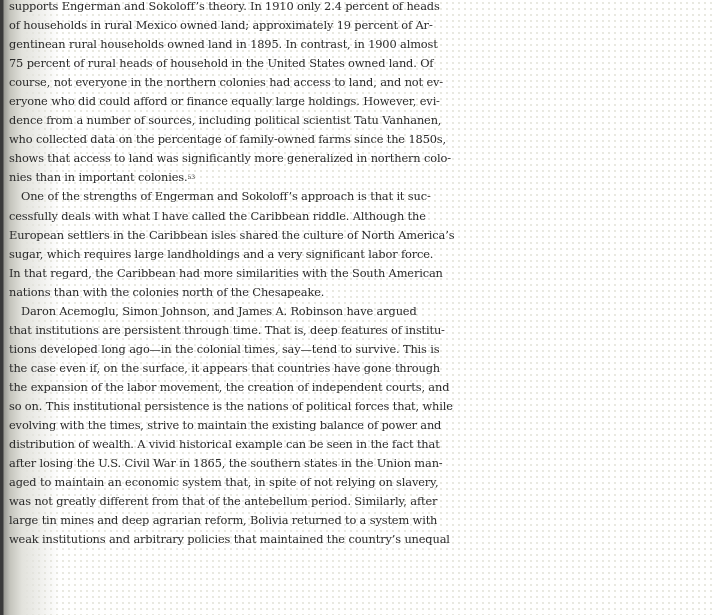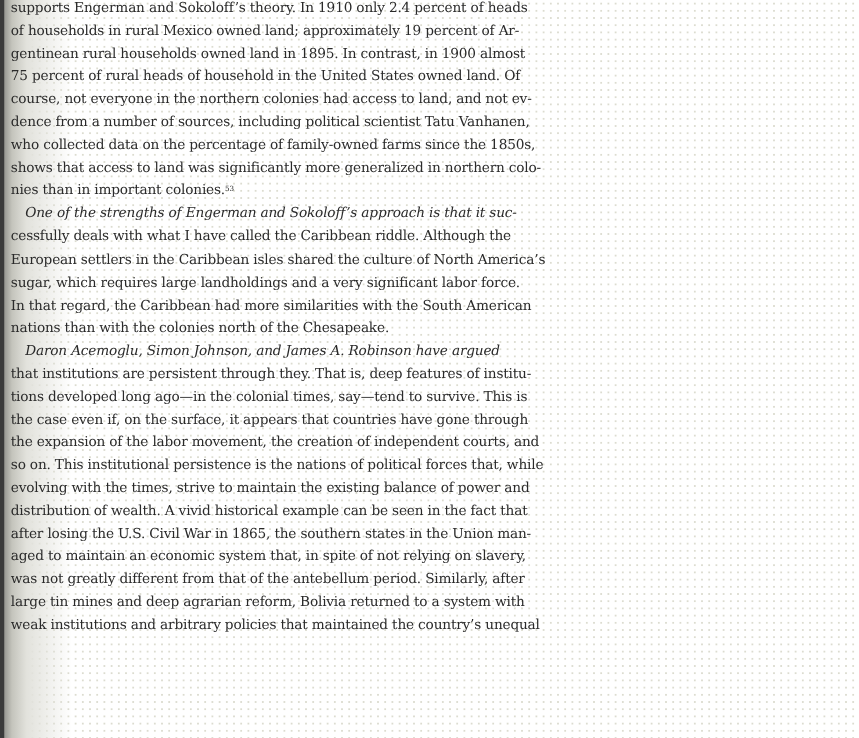--- a/index.html
+++ b/index.html
@@ -18,53 +18,54 @@
     position: absolute; left: 9px; top: 0; width: 356px; z-index: 1;
     font-family: "DejaVu Serif", "Liberation Serif", serif;
     font-size: 11.4px; line-height: 19.05px; color: #2a2a2a;
     letter-spacing: -0.15px;
   }
   .line {
     display: block; white-space: nowrap; text-align: justify;
     text-align-last: justify; height: 19.05px; overflow: visible;
   }
   .line.last { text-align-last: left; }
-  .line.indent { padding-left: 12px; font-style: italic; }
+  .line.indent { padding-left: 12px; }
   sup { font-size: 6px; vertical-align: top; position: relative; top: -1px; }
   .wrap { padding-top: 0px; margin-top: -3px; }
 </style>
 </head>
 <body>
 
 <div class="spine"></div>
 
 <div class="page">
   <div class="wrap" id="page-body">
       <div>
         <span class="line">supports Engerman and Sokoloff’s theory. In 1910 only 2.4 percent of heads</span>
         <span class="line">of households in rural Mexico owned land; approximately 19 percent of Ar-</span>
         <span class="line">gentinean rural households owned land in 1895. In contrast, in 1900 almost</span>
         <span class="line">75 percent of rural heads of household in the United States owned land. Of</span>
         <span class="line">course, not everyone in the northern colonies had access to land, and not ev-</span>
+        <span class="line">eryone who did could afford or finance equally large holdings. However, evi-</span>
         <span class="line">dence from a number of sources, including political scientist Tatu Vanhanen,</span>
         <span class="line">who collected data on the percentage of family-owned farms since the 1850s,</span>
         <span class="line">shows that access to land was significantly more generalized in northern colo-</span>
         <span class="line last"><span>nies than in important colonies.</span><sup>53</sup></span>
       </div>
       <div>
         <span class="line indent">One of the strengths of Engerman and Sokoloff’s approach is that it suc-</span>
         <span class="line">cessfully deals with what I have called the Caribbean riddle. Although the</span>
         <span class="line">European settlers in the Caribbean isles shared the culture of North America’s</span>
         <span class="line">sugar, which requires large landholdings and a very significant labor force.</span>
         <span class="line">In that regard, the Caribbean had more similarities with the South American</span>
         <span class="line last">nations than with the colonies north of the Chesapeake.</span>
       </div>
       <div>
         <span class="line indent">Daron Acemoglu, Simon Johnson, and James A. Robinson have argued</span>
-        <span class="line">that institutions are persistent through they. That is, deep features of institu-</span>
+        <span class="line">that institutions are persistent through time. That is, deep features of institu-</span>
         <span class="line">tions developed long ago—in the colonial times, say—tend to survive. This is</span>
         <span class="line">the case even if, on the surface, it appears that countries have gone through</span>
         <span class="line">the expansion of the labor movement, the creation of independent courts, and</span>
         <span class="line">so on. This institutional persistence is the nations of political forces that, while</span>
         <span class="line">evolving with the times, strive to maintain the existing balance of power and</span>
         <span class="line">distribution of wealth. A vivid historical example can be seen in the fact that</span>
         <span class="line">after losing the U.S. Civil War in 1865, the southern states in the Union man-</span>
         <span class="line">aged to maintain an economic system that, in spite of not relying on slavery,</span>
         <span class="line">was not greatly different from that of the antebellum period. Similarly, after</span>
         <span class="line">large tin mines and deep agrarian reform, Bolivia returned to a system with</span>

